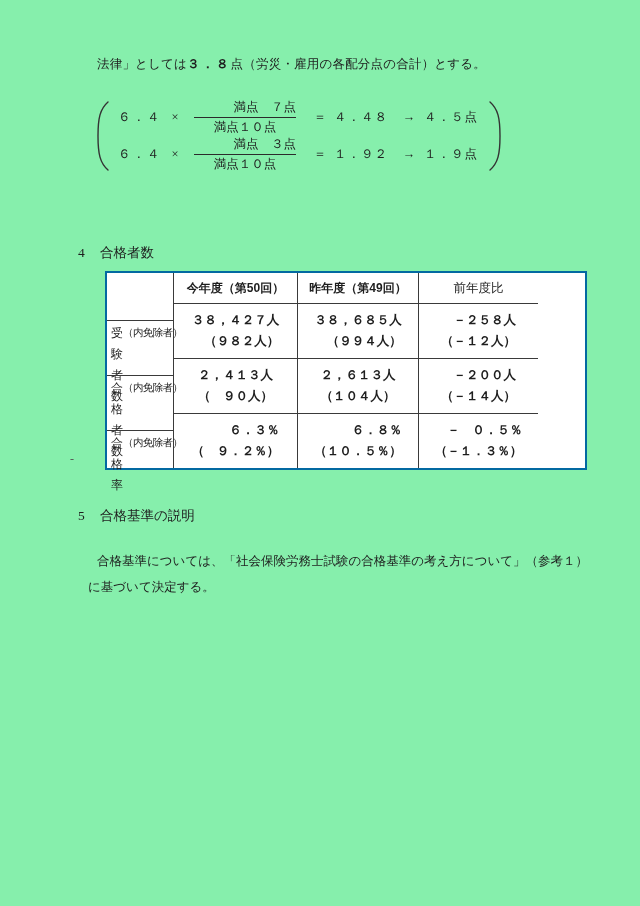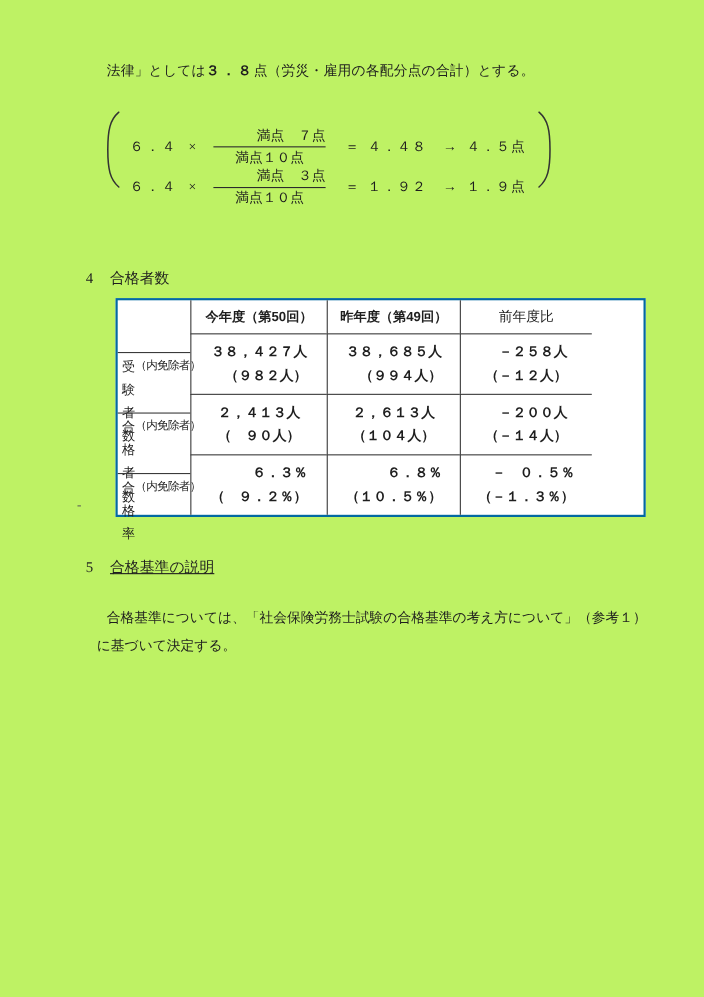--- a/index.html
+++ b/index.html
@@ -1,21 +1,21 @@
 <!DOCTYPE html>
 <html><head>
 <meta charset="utf-8">
 <style>
   * { margin: 0; padding: 0; box-sizing: border-box; }
   html, body { background: #e8e8e8; }
   #page {
     position: relative;
     width: 640px;
     height: 906px;
-    background: #bef264;
+    background: #86efac;
     font-family: "Liberation Serif", "DejaVu Serif", serif;
     color: #1e1e1e;
     overflow: hidden;
     margin: 0 auto;
   }
   
   .intro {
     position: absolute;
     left: 97px; top: 56px;
     font-size: 12.5px;
@@ -30,21 +30,21 @@
   
   .formula {
     position: absolute;
     left: 96px; top: 99px;
     width: 406px; height: 74px;
     font-size: 12.5px;
   }
   .paren { position: absolute; top: 1px; }
   .paren.left  { left: 0; }
   .paren.right { left: 392px; }
-  .f-rows { position: absolute; left: 22px; top: 16px; }
+  .f-rows { position: absolute; left: 22px; top: 0; }
   .f-row {
     display: flex;
     align-items: center;
     height: 36px;
     white-space: nowrap;
   }
   .f-row + .f-row { margin-top: 1px; }
   .f-coef { width: 44px; letter-spacing: 2px; }
   .f-op   { width: 26px; text-align: center; }
   .frac   { width: 102px; display: inline-flex; flex-direction: column; align-items: center; margin: 0 6px; }
@@ -249,21 +249,21 @@
     <div class="cell num-cell">
       <span class="num-stack">
         <span class="num-main">－　０．５％</span>
         <span class="num-sub">（－１．３％）</span>
       </span>
     </div>
   </div>
 
   <span class="stray">-</span>
 
-  <div class="section-heading" style="left:78px; top:507px;text-decoration:underline;">
+  <div class="section-heading" style="left:78px; top:507px;">
     <span class="sec-no">5</span><span>合格基準の説明</span>
   </div>
 
   <div class="closing-para">
     <div class="para-line-1">合格基準については、「社会保険労務士試験の合格基準の考え方について」（参考１）</div>
     <div class="para-line-2">に基づいて決定する。</div>
   </div>
 
 </div>
 

